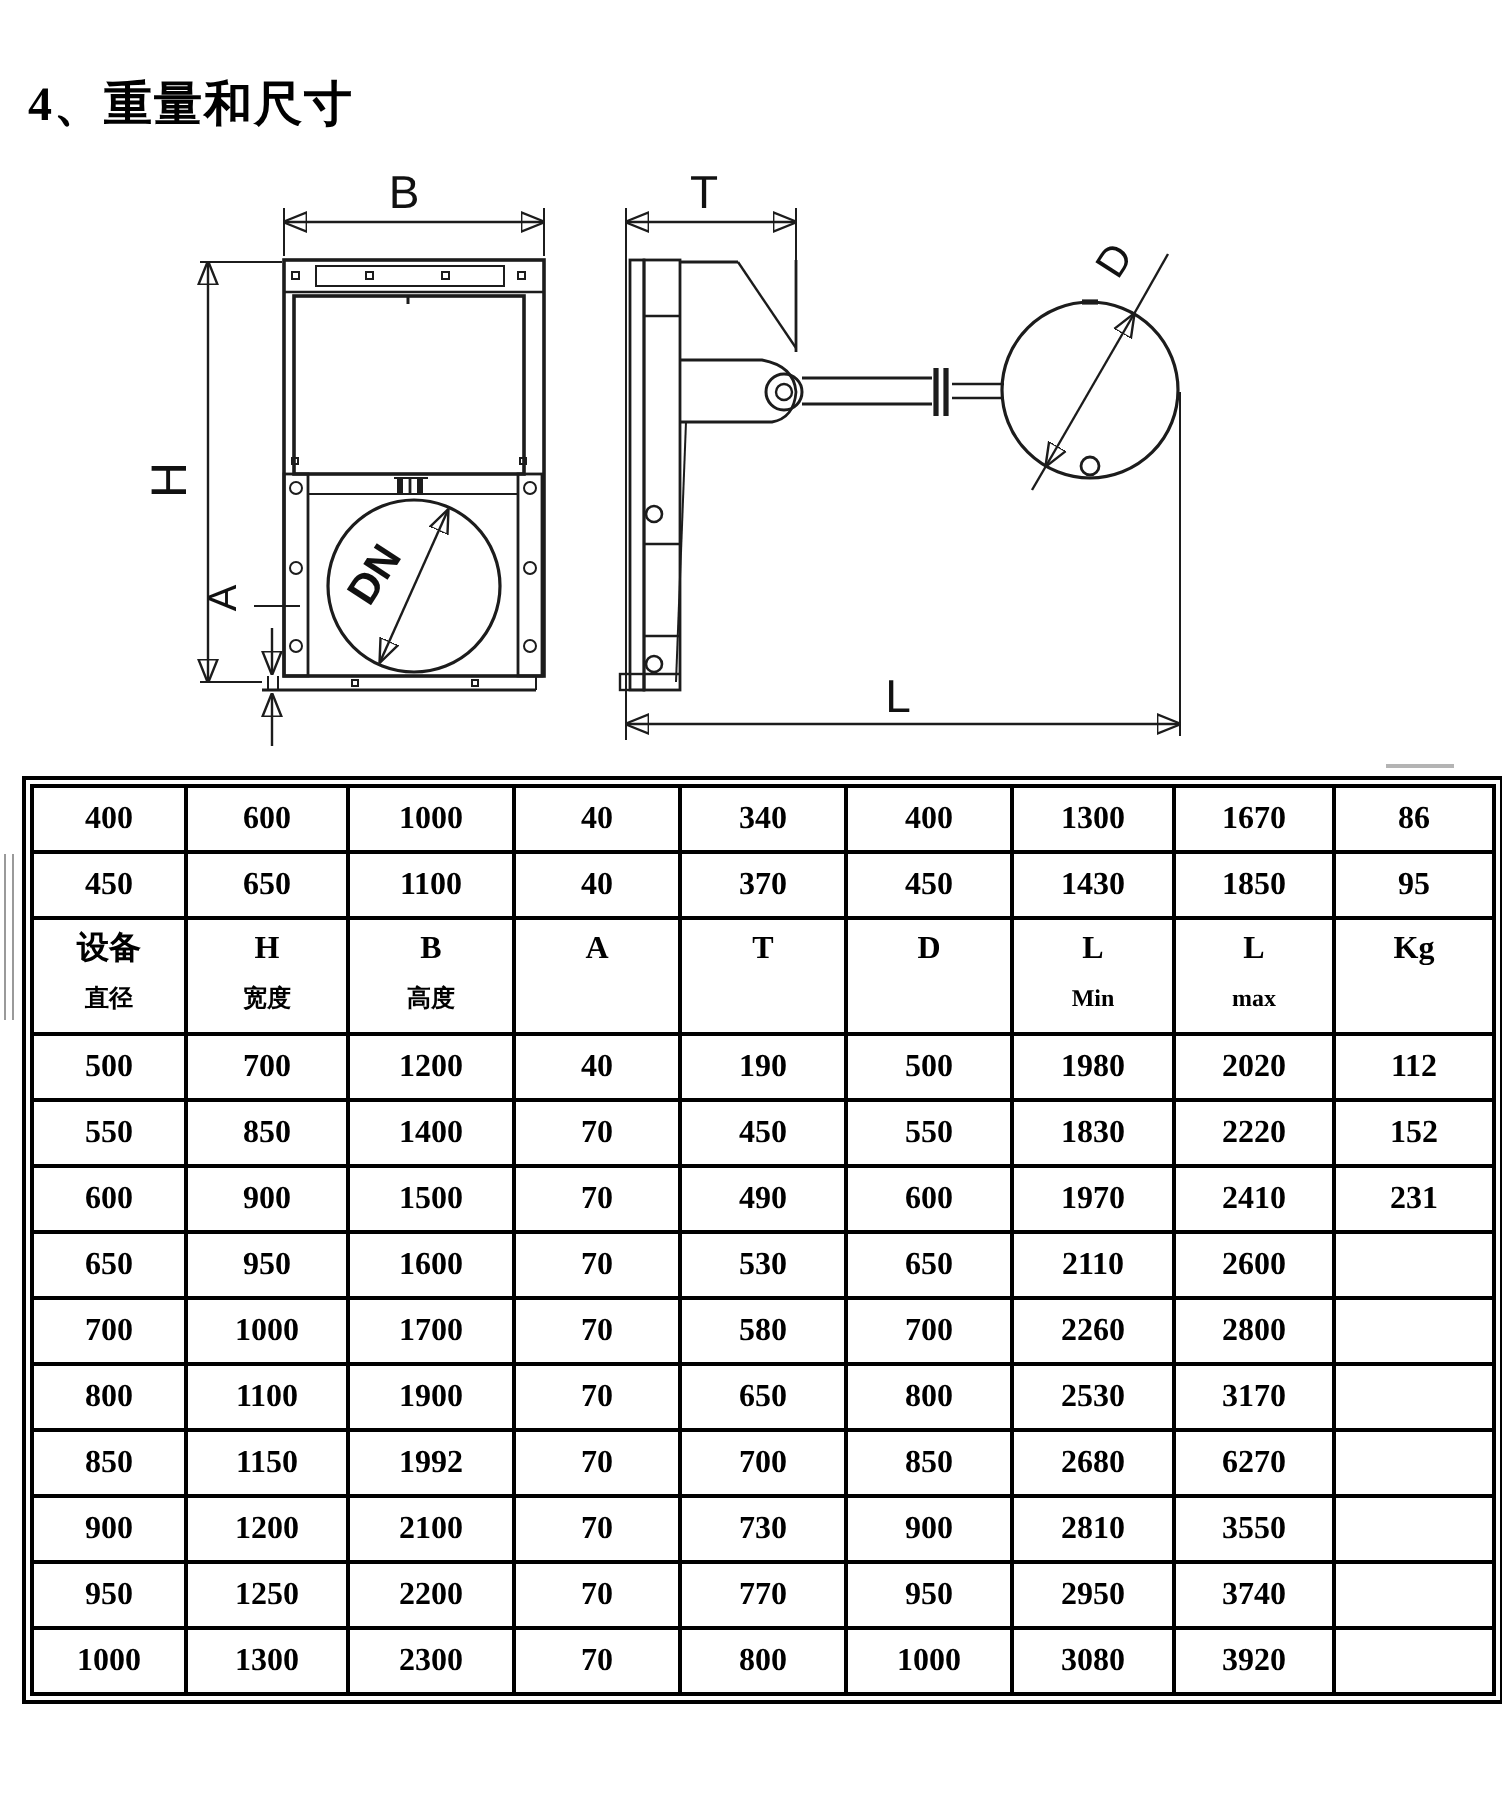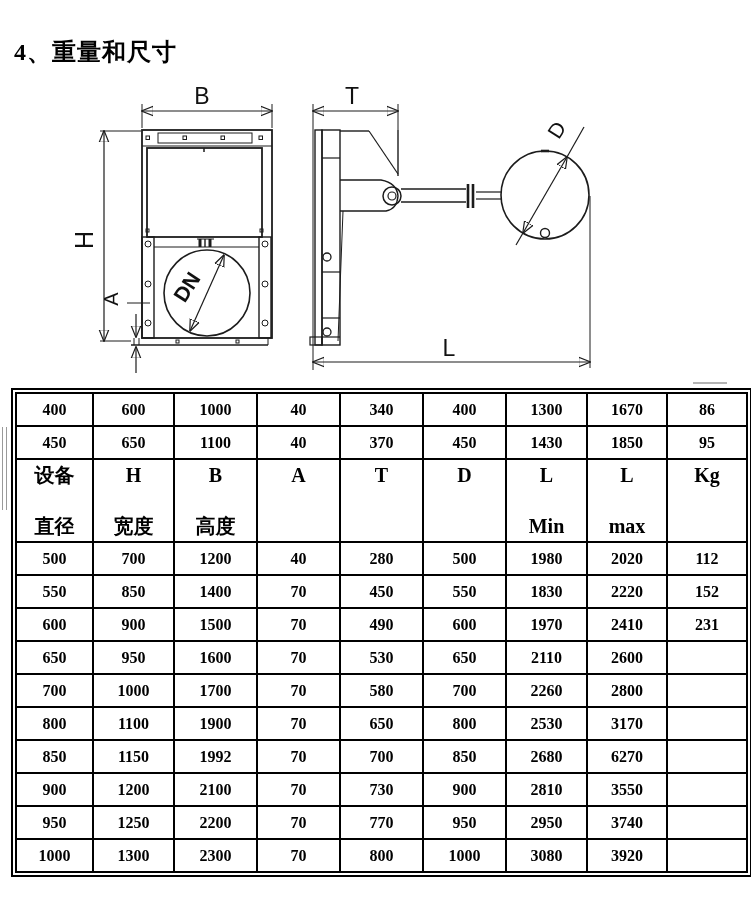--- a/index.html
+++ b/index.html
@@ -11,22 +11,22 @@
   .drawing-svg line,.drawing-svg path,.drawing-svg rect,.drawing-svg circle,.drawing-svg polyline{
       stroke:#1c1c1c;fill:none;}
   .drawing-svg text{fill:#111;font-family:"Liberation Sans",sans-serif;stroke:none;}
   .table-wrap{position:absolute;left:11px;top:388px;width:733px;border:2px solid #000;
               padding:2px;background:#fff;}
   table.dims{border-collapse:collapse;width:100%;table-layout:fixed;}
   table.dims td{border:2px solid #000;text-align:center;vertical-align:middle;
       font-family:"Liberation Serif",serif;font-weight:bold;font-size:16px;color:#000;
       height:31px;padding:0;overflow:hidden;}
   tr.hdr td{height:56px;vertical-align:top;}
-  .hl1{line-height:30px;height:29px;font-size:20px;}
-  .hl2{line-height:20px;height:25px;font-size:20px;margin-top:27px;}
+  .hl1{line-height:30px;height:29px;font-size:16px;}
+  .hl2{line-height:20px;height:25px;font-size:12px;}
   .left-marker{position:absolute;left:2px;top:427px;width:3px;height:83px;
       border-left:1px solid #9a9a9a;border-right:1px solid #9a9a9a;}
   .tr-artifact{position:absolute;left:693px;top:382px;width:34px;height:2px;background:#b4b4b4;}
 </style>
 </head>
 <body>
 
 <div class="page">
 
   <h1 class="title">4、重量和尺寸</h1>
@@ -213,21 +213,21 @@
             <td>
               <div class="hl1">Kg</div>
               <div class="hl2"></div>
             </td>
           </tr>
           <tr>
             <td>500</td>
             <td>700</td>
             <td>1200</td>
             <td>40</td>
-            <td>280</td>
+            <td>190</td>
             <td>500</td>
             <td>1980</td>
             <td>2020</td>
             <td>112</td>
           </tr>
           <tr>
             <td>550</td>
             <td>850</td>
             <td>1400</td>
             <td>70</td>

